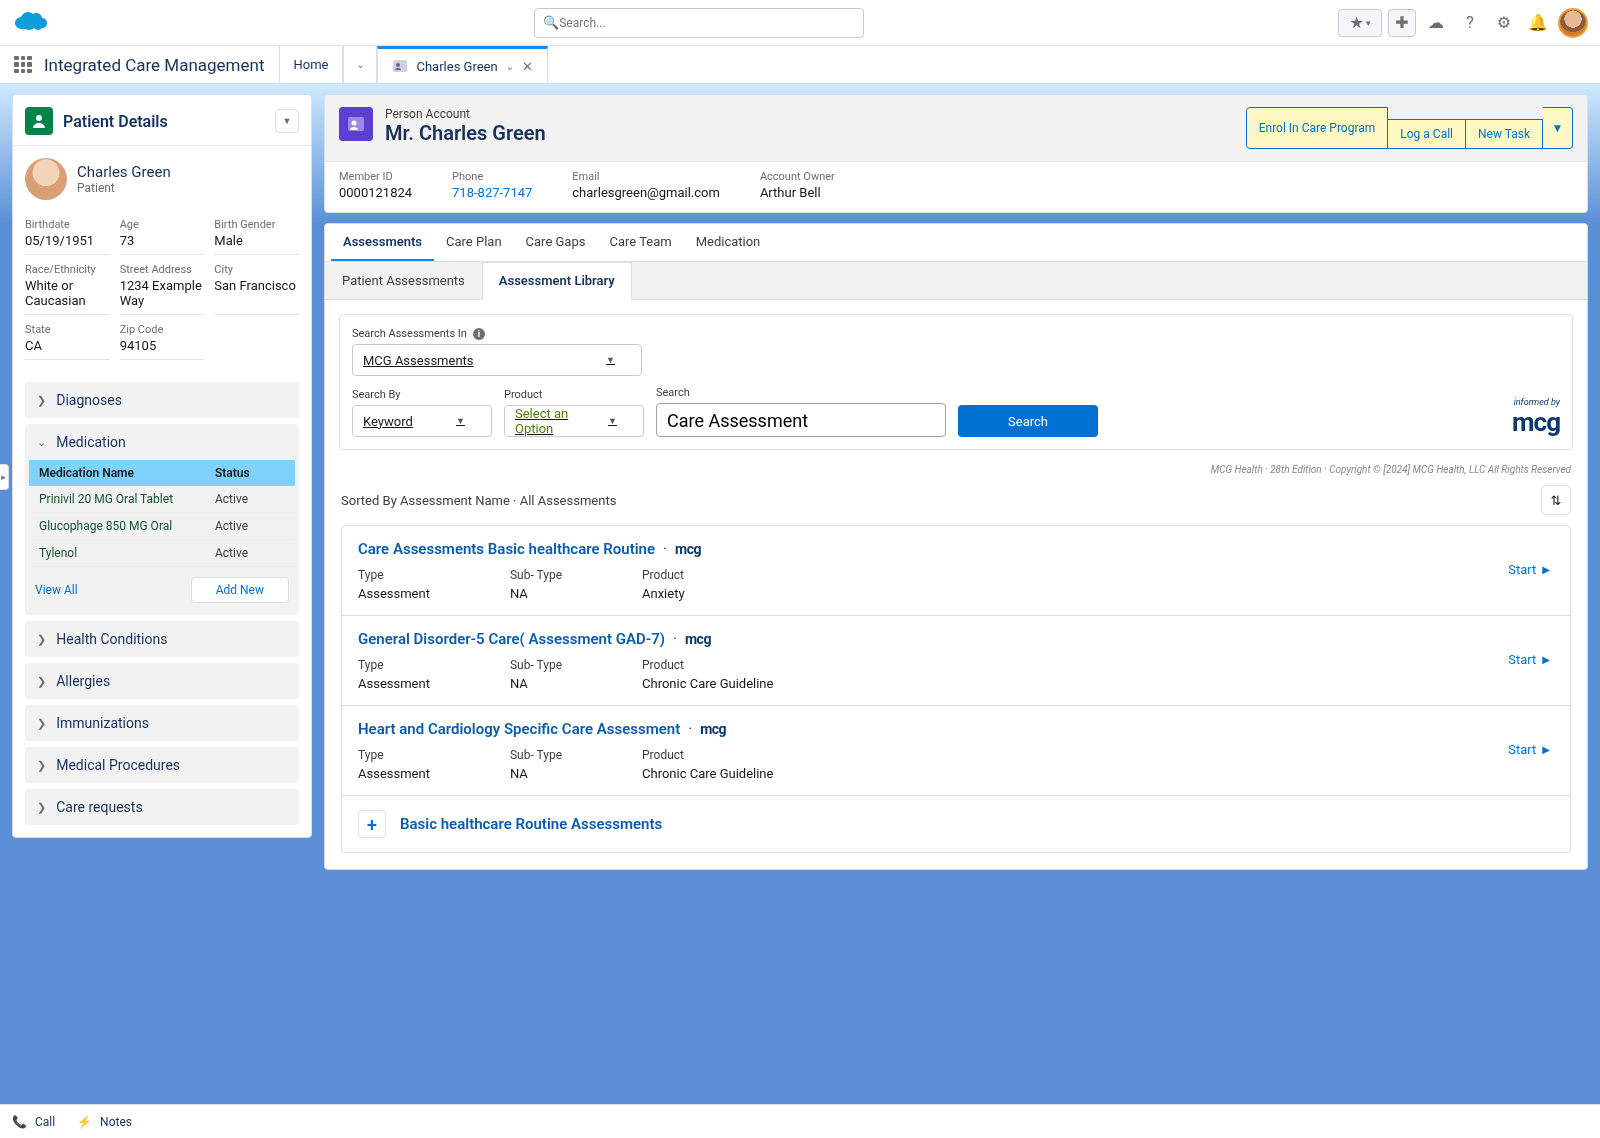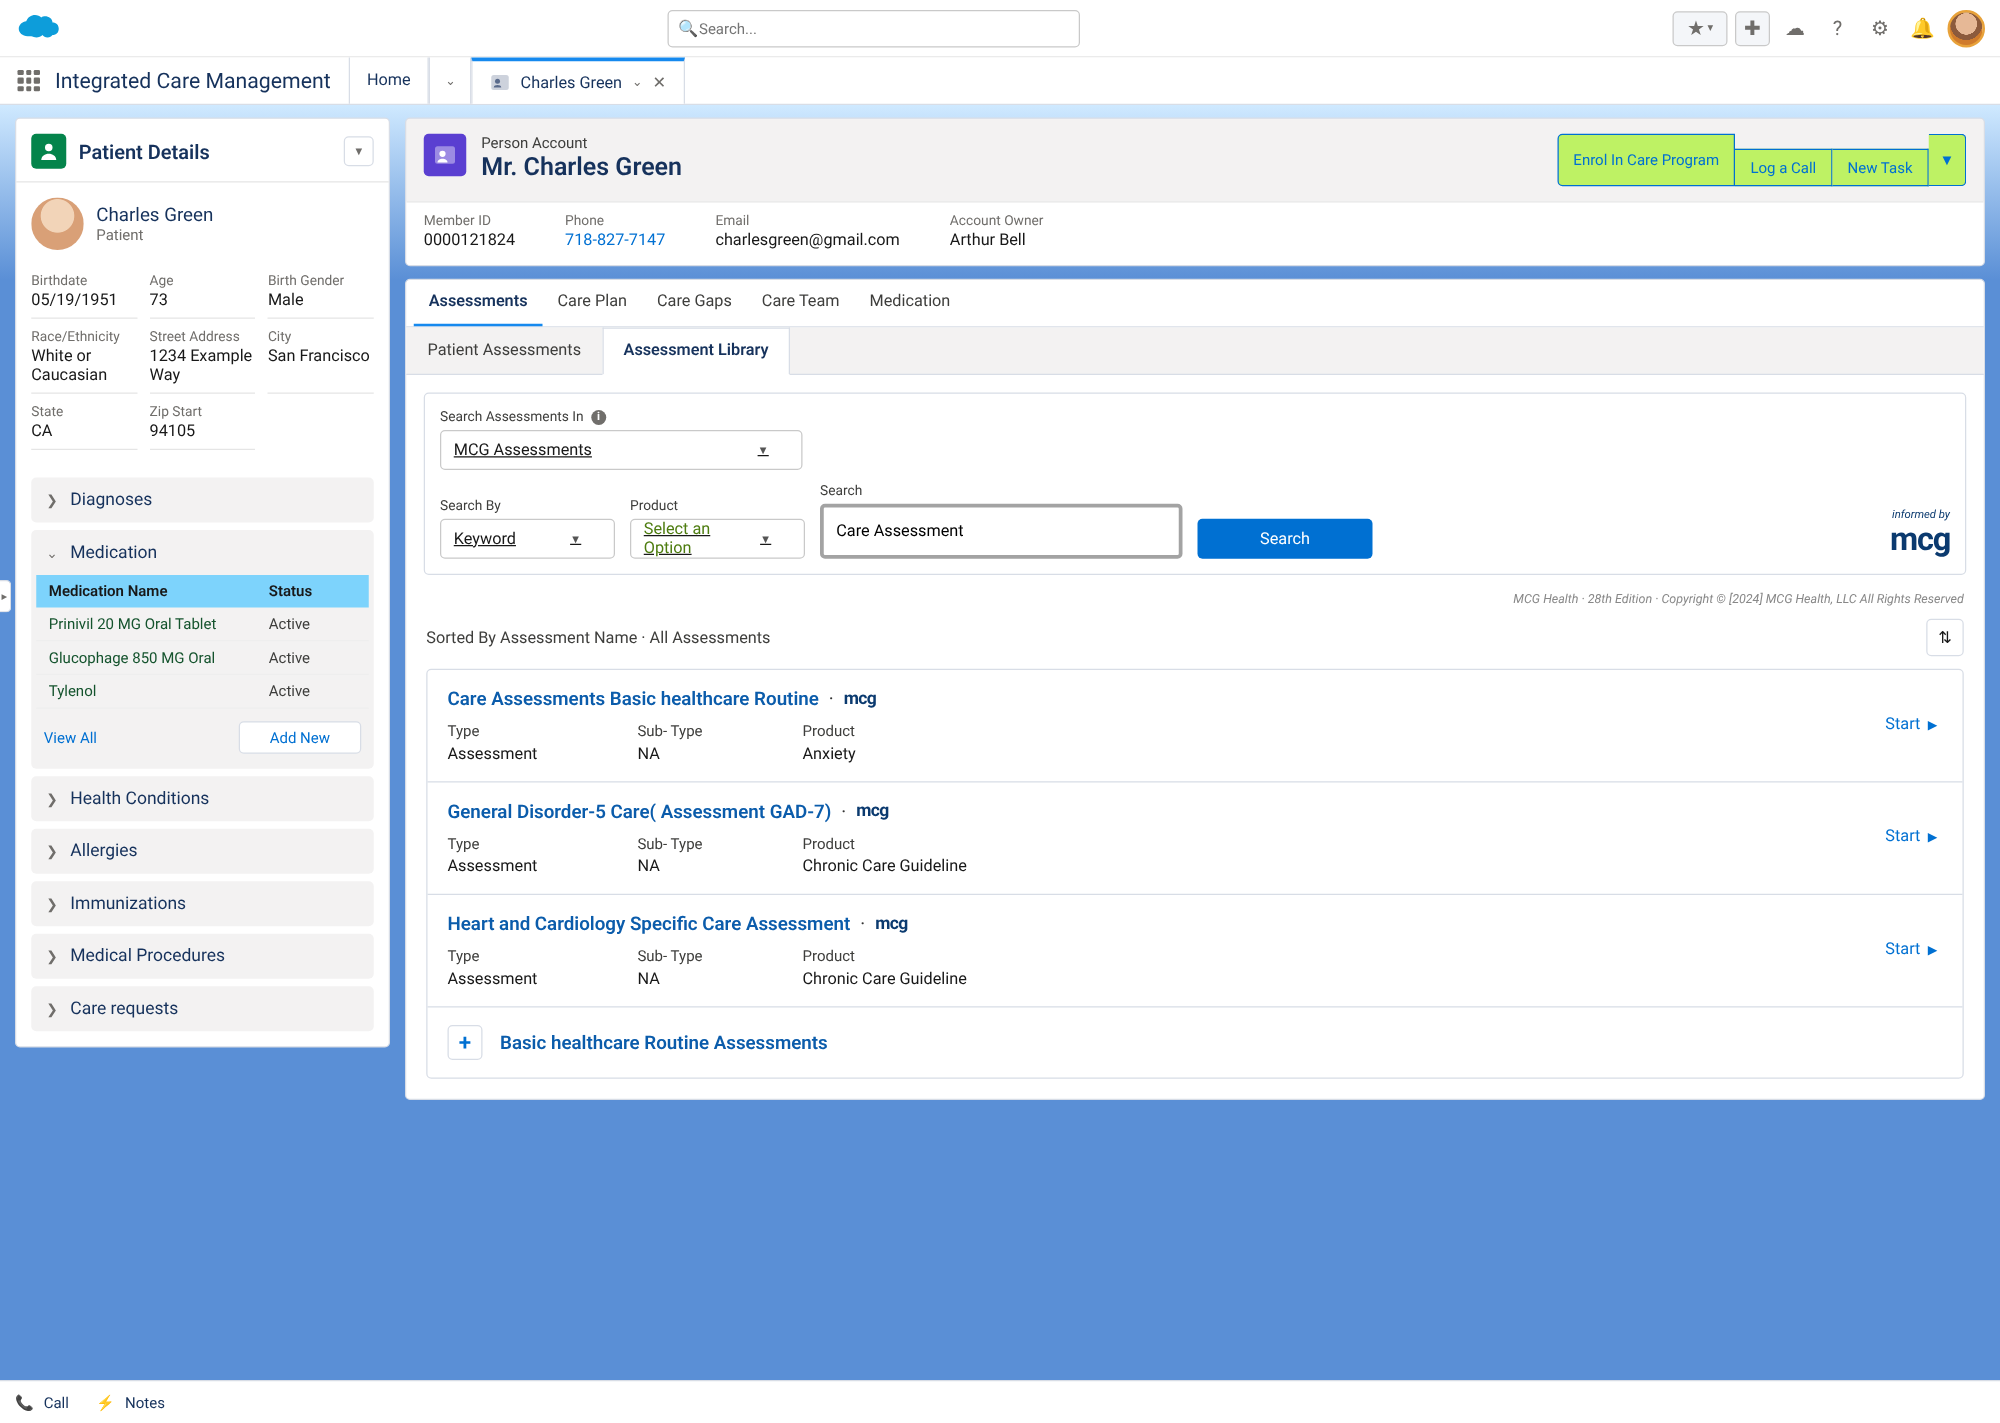--- a/index.html
+++ b/index.html
@@ -68,21 +68,21 @@
 
 
 .content{flex:1;display:flex;flex-direction:column;gap:10px;}
 .record-header{background:#f3f2f2;border:1px solid #d8dde6;border-radius:4px;overflow:hidden;}
 .rh-top{display:flex;justify-content:space-between;align-items:flex-start;padding:12px 14px;}
 .rh-left{display:flex;gap:12px;align-items:flex-start;}
 .rh-icon{width:34px;height:34px;border-radius:4px;background:#5a3fd1;color:#fff;display:flex;align-items:center;justify-content:center;}
 .rh-sub{font-size:12px;color:#3e3e3c;}
 .rh-title{font-size:20px;font-weight:600;color:#16325c;}
 .rh-actions{display:flex;gap:0;}
-.rh-btn{border:1px solid #0070d2;color:#0070d2;background:#bef264;font-size:12px;padding:7px 12px;cursor:pointer;}
+.rh-btn{border:1px solid #0070d2;color:#0070d2;background:#fef9c3;font-size:12px;padding:7px 12px;cursor:pointer;}
 .rh-btn:first-child{border-radius:4px 0 0 4px;}
 .rh-btn.mid{border-left:none;margin-top:12px;}
 .rh-btn.dd{border-left:none;border-radius:0 4px 4px 0;width:30px;padding:7px 0;text-align:center;}
 .rh-fields{display:flex;padding:8px 14px 12px;gap:40px;background:#fff;border-top:1px solid #e5e5e5;}
 .rh-f .lab{font-size:11px;color:#706e6b;margin-bottom:2px;}
 .rh-f .val{font-size:13px;color:#181818;}
 .rh-f .val.link{color:#0070d2;cursor:pointer;}
 
 .tabs-card{background:#fff;border:1px solid #d8dde6;border-radius:4px;}
 .tab-row{display:flex;border-bottom:1px solid #d8dde6;padding:0 6px;}
@@ -94,21 +94,21 @@
 .subtab.active{background:#fff;border:1px solid #d8dde6;border-bottom-color:#fff;margin-bottom:-1px;font-weight:600;color:#16325c;}
 
 .search-panel{border:1px solid #d8dde6;border-radius:4px;margin:14px;padding:12px;}
 .sp-row{display:flex;align-items:flex-end;gap:12px;}
 .sp-field{display:flex;flex-direction:column;gap:4px;}
 .sp-label{font-size:11px;color:#3e3e3c;display:flex;align-items:center;gap:6px;}
 .info-dot{width:12px;height:12px;border-radius:50%;background:#706e6b;color:#fff;font-size:9px;display:inline-flex;align-items:center;justify-content:center;font-weight:bold;}
 .sp-select{width:290px;height:32px;border:1px solid #c9c9c9;border-radius:4px;padding:0 26px 0 10px;font-size:13px;background:#fff;display:flex;align-items:center;justify-content:space-between;cursor:pointer;text-decoration:underline;}
 .sp-select.sm{width:140px;}
 .sp-select .tri{font-size:9px;color:#555;}
-.sp-input{width:290px;height:44px;border:3px solid #a3a3a3;border-radius:4px;padding:0 10px;font-size:13px;}
+.sp-input{width:290px;height:34px;border:1px solid #a3a3a3;border-radius:4px;padding:0 10px;font-size:18px;}
 .sp-btn{width:140px;height:32px;background:#0070d2;color:#fff;border:none;border-radius:4px;font-size:13px;cursor:pointer;}
 .sp-ph{color:#4d7c0f;}
 .mcg-logo{margin-left:auto;color:#0b3a6f;text-align:right;}
 .mcg-logo .inf{font-size:9px;font-style:italic;}
 .mcg-logo .big{font-size:26px;font-weight:700;letter-spacing:-1px;}
 .copyright{text-align:right;font-size:10px;color:#888;font-style:italic;margin:4px 16px 10px;}
 
 .sort-row{display:flex;justify-content:space-between;align-items:center;padding:0 16px 10px;}
 .sort-text{font-size:13px;color:#3e3e3c;}
 .sort-btn{width:30px;height:30px;border:1px solid #d8dde6;border-radius:4px;display:flex;align-items:center;justify-content:center;cursor:pointer;}
@@ -244,21 +244,21 @@
         </div>
       <div class="field">
           <div class="field-label">City</div>
           <div class="field-value">San Francisco</div>
         </div>
       <div class="field">
           <div class="field-label">State</div>
           <div class="field-value">CA</div>
         </div>
       <div class="field">
-          <div class="field-label">Zip Start</div>
+          <div class="field-label">Zip Code</div>
           <div class="field-value">94105</div>
         </div>
     </div>
     <div class="spacer"></div>
 
     <div class="accordion">
         <div class="acc-header">
           <span class="arr">❯</span>
           <span>Diagnoses</span>
         </div>

